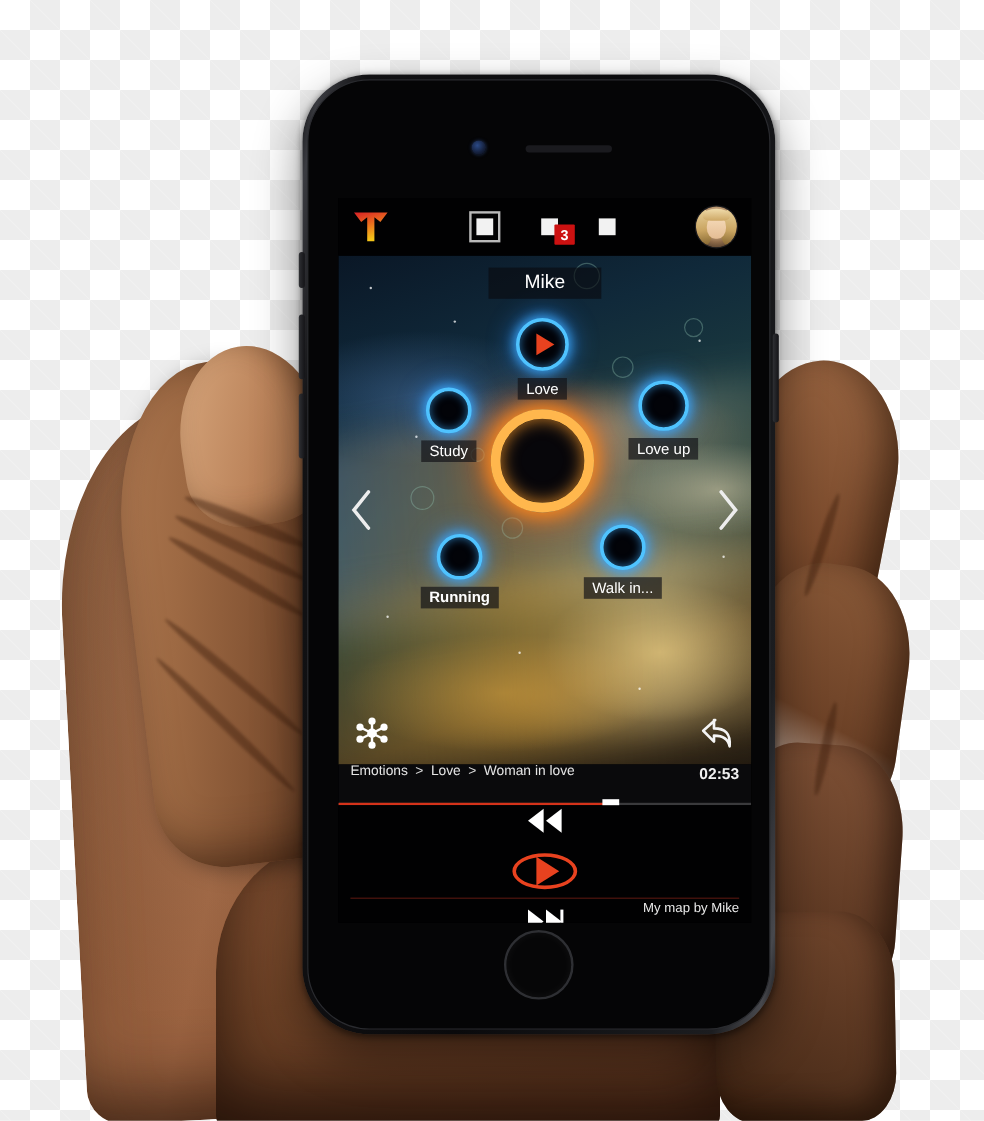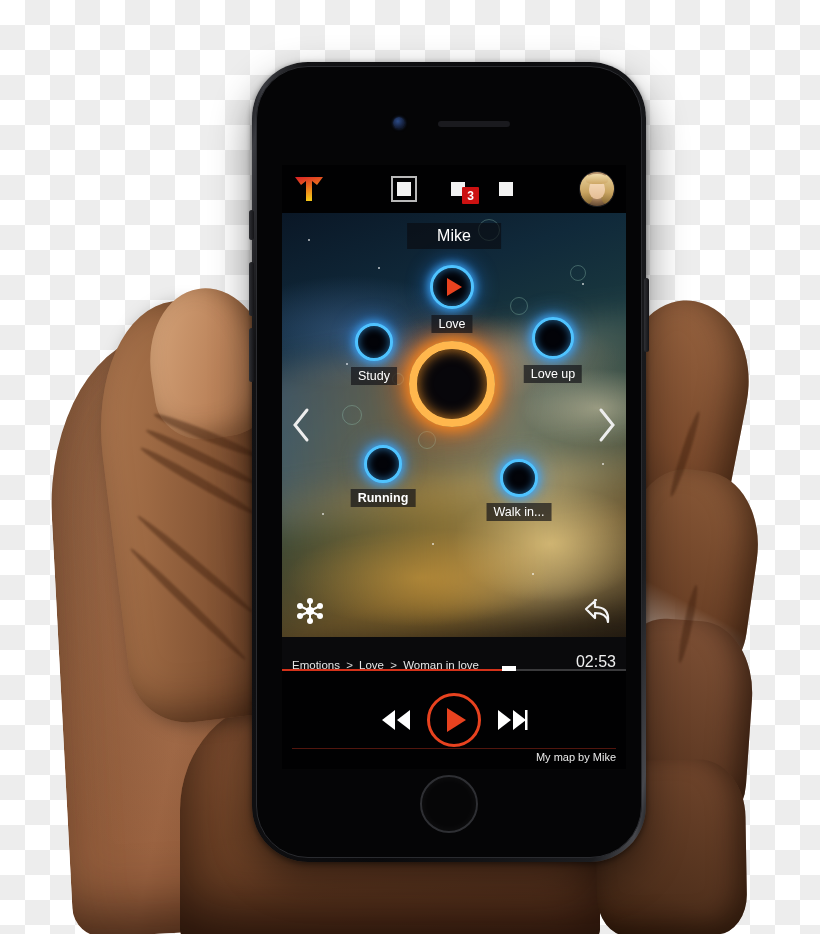--- a/index.html
+++ b/index.html
@@ -204,33 +204,33 @@
   #node-dance .ring { width:44px; height:44px; }
   .play-tri { width:0; height:0; border-left:15px solid #e8421f;
      border-top:9px solid transparent; border-bottom:9px solid transparent; margin-left:4px; }
   .ghost-ring { position:absolute; border-radius:50%; border:1px solid rgba(150,200,180,.35); }
 
   
   #map-tools { position:absolute; left:0; right:0; bottom:0; height:48px; z-index:6;
      display:flex; align-items:center; justify-content:space-between; padding:0 14px; }
 
   
-  #track-bar { height:34px; background:#0a0a0c; display:flex; align-items:flex-end;
+  #track-bar { height:34px; background:#0a0a0c; display:flex; align-items:flex-start;
      padding:0 10px; color:#e6e6e6; font-size:11.5px; position:relative; }
   #breadcrumb { flex:1; white-space:nowrap; overflow:hidden; }
   #breadcrumb .sep { color:#d8d8d8; margin:0 3px; }
-  #track-time { font-size:16px; color:#f0f0f0; }
+  #track-time { font-size:13px; color:#f0f0f0;font-weight:bold; }
   #progress-track { position:absolute; left:0; right:0; bottom:0; height:2px; background:#3a3a3c; }
   #progress-fill { height:100%; background:#d4321a; }
   #progress-knob { position:absolute; top:-3px; width:14px; height:8px; background:#fff;
      transform:translateX(-50%); }
 
   
   #transport { height:98px; background:#010102; position:relative;
-     display:flex; align-items:center; justify-content:center; gap:14px; }
+     display:flex; align-items:center; justify-content:flex-start; gap:14px;flex-direction:column; }
   .t-btn { cursor:pointer; display:flex; align-items:center; }
   #play-ring { width:54px; height:54px; border-radius:50%; border:3px solid #e8421f;
      display:flex; align-items:center; justify-content:center; background:#010102; }
   #play-ring .play-tri { border-left-width:19px; border-top-width:12px; border-bottom-width:12px; margin-left:5px; }
   #map-credit { position:absolute; right:10px; bottom:6px; color:#eaeaea; font-size:11px; }
   #credit-line { position:absolute; left:10px; right:10px; bottom:20px; height:1px;
      background:rgba(150,40,25,.55); }
 </style>
 </head>
 <body>
@@ -356,21 +356,21 @@
         <div class="node" style="left:250px;top:104px;">
           <div class="ring blue" style="width:42px;height:42px;"></div>
           <span class="node-label" style="top:48px;">Love up</span>
         </div>
 
         <div class="node" style="left:82px;top:232px;font-weight:bold;">
           <div class="ring blue" style="width:38px;height:38px;"></div>
           <span class="node-label" style="top:44px;">Running</span>
         </div>
 
-        <div class="node" style="left:218px;top:246px;">
+        <div class="node" style="left:218px;top:224px;">
           <div class="ring blue" style="width:38px;height:38px;"></div>
           <span class="node-label" style="top:44px;">Walk in...</span>
         </div>
 
         <div id="map-tools">
           <div>
             <svg width="28" height="28" viewBox="0 0 28 28">
               <g fill="#ffffff">
                 <circle cx="14" cy="14" r="4"></circle>
                 <circle cx="14" cy="4" r="3"></circle>

